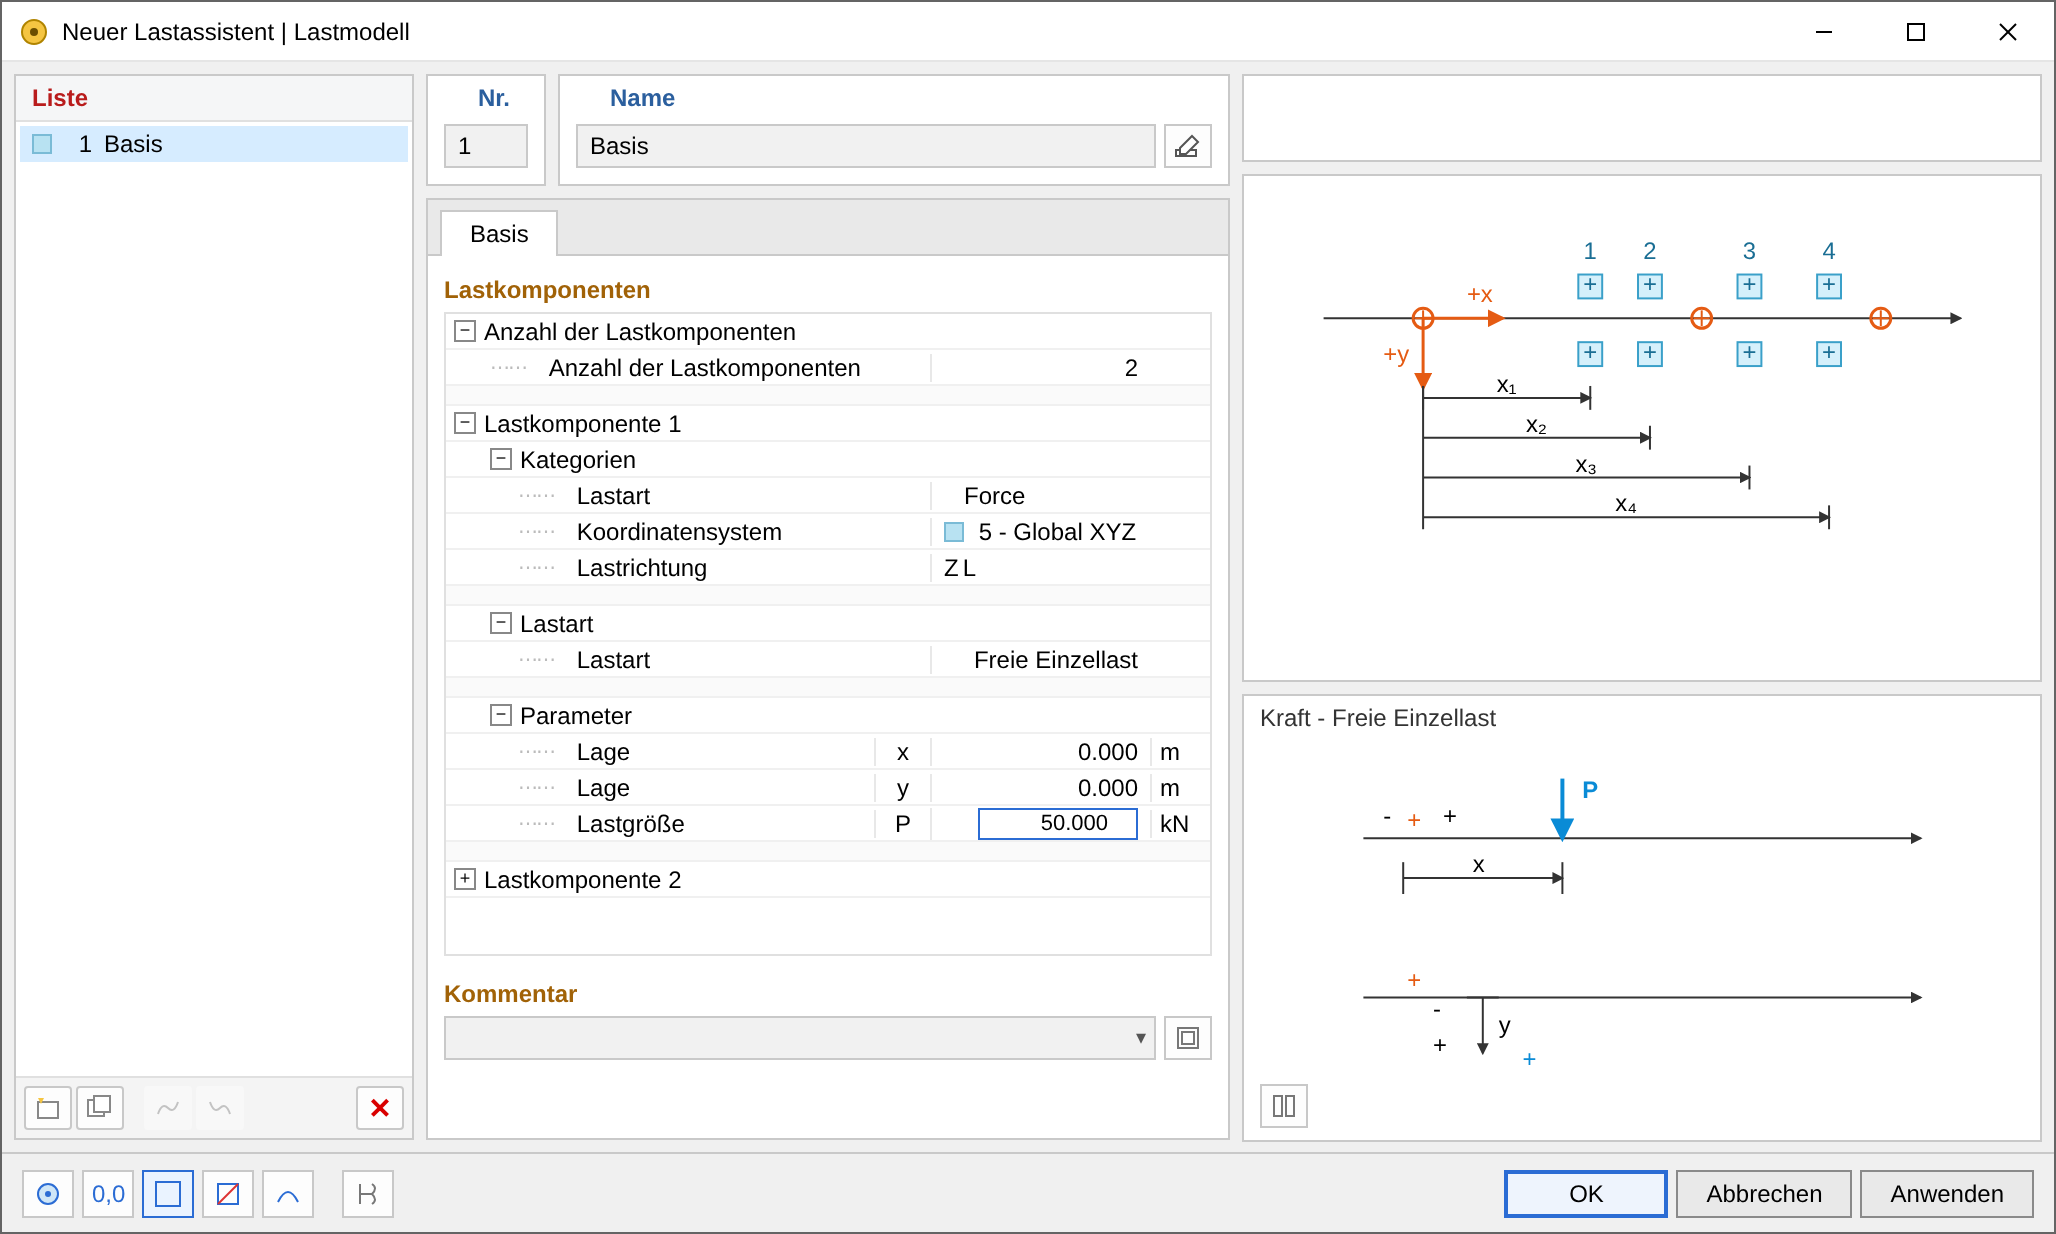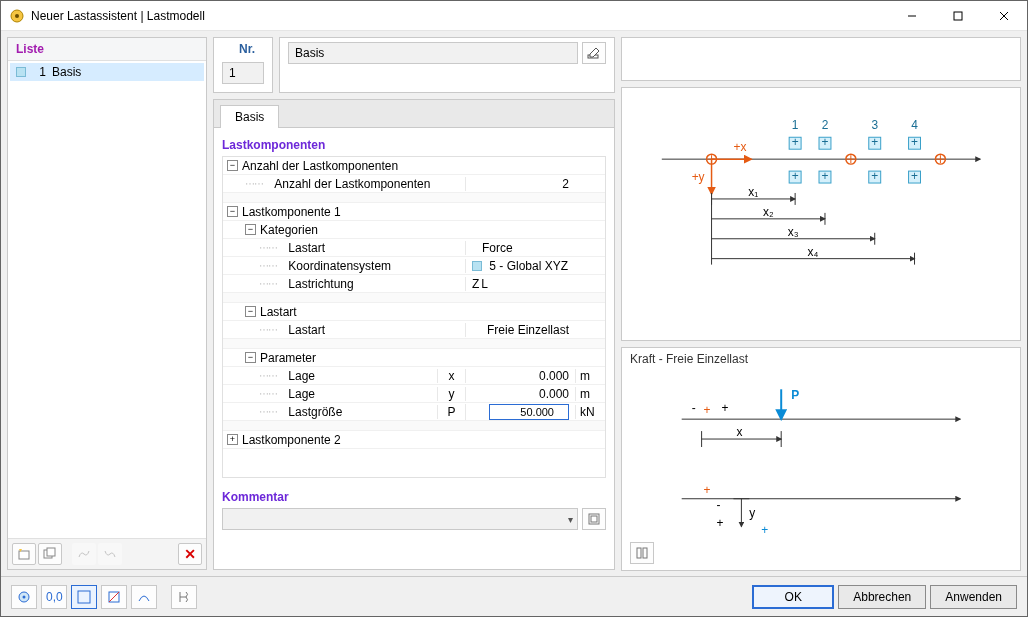--- a/index.html
+++ b/index.html
@@ -9,21 +9,21 @@
   .titlebar .icon { width: 16px; height: 16px; margin-right: 6px; }
   .titlebar .title { flex: 1; font-size: 12px; }
   .winbtns { display: flex; height: 100%; }
   .winbtn { width: 46px; display: flex; align-items: center; justify-content: center; }
 
   .body { flex: 1; display: flex; gap: 6px; padding: 6px; min-height: 0; }
 
   
   .panel { background: #fff; border: 1px solid #c9c9c9; display: flex; flex-direction: column; }
   .list-panel { width: 200px; }
-  .panel-header { background: #f5f6f7; color: #a21caf; font-weight: 600; padding: 4px 8px; border-bottom: 1px solid #e0e0e0; }
+  .panel-header { background: #f5f6f7; color: #b91c1c; font-weight: 600; padding: 4px 8px; border-bottom: 1px solid #e0e0e0; }
   .list-body { flex: 1; overflow: auto; padding: 2px; }
   .list-row { display: flex; align-items: center; gap: 6px; padding: 2px 6px; background: #d6ecff; }
   .list-row .sq { width: 10px; height: 10px; background: #b8e2f2; border: 1px solid #7abbd6; }
   .list-row .num { width: 14px; text-align: right; }
   .list-toolbar { display: flex; align-items: center; gap: 2px; padding: 4px; border-top: 1px solid #e0e0e0; background: #f4f4f4; }
   .tbtn { width: 24px; height: 22px; border: 1px solid transparent; background: #fdfdfd; display: flex; align-items: center; justify-content: center; border-radius: 2px; }
   .tbtn.framed { border: 1px solid #c8c8c8; }
   .tbtn.dim { opacity: 0.45; }
   .spacer { flex: 1; }
   .xred { color: #d90000; font-weight: bold; font-size: 14px; }
@@ -40,21 +40,21 @@
   .name-row .txtfield { flex: 1; }
   .iconbtn { width: 24px; height: 22px; border: 1px solid #c8c8c8; background: #fdfdfd; display: flex; align-items: center; justify-content: center; }
 
   .tabs-panel { flex: 1; background: #fff; border: 1px solid #c9c9c9; display: flex; flex-direction: column; min-height: 0; }
   .tabstrip { display: flex; background: #e9e9e9; border-bottom: 1px solid #c9c9c9; padding-top: 4px; padding-left: 6px; gap: 2px; }
   .tab { padding: 4px 14px; background: #f0f0f0; border: 1px solid #c9c9c9; border-bottom: none; position: relative; top: 1px; }
   .tab.active { background: #fff; }
   .tab-content { flex: 1; overflow: auto; padding: 8px; display: flex; flex-direction: column; gap: 10px; }
 
   .group { }
-  .group-title { color: #6d28d9; font-weight: 600; padding: 2px 0 4px; }
+  .group-title { color: #a16207; font-weight: 600; padding: 2px 0 4px; }
   .tree { border: 1px solid #e0e0e0; background: #fff; }
   .trow { display: flex; align-items: center; height: 18px; border-bottom: 1px solid #f0f0f0; }
   .trow:last-child { border-bottom: none; }
   .tlabel { flex: 1; padding-left: 4px; display: flex; align-items: center; gap: 4px; overflow: hidden; white-space: nowrap; }
   .tcol-sym { width: 28px; text-align: center; border-left: 1px solid #e8e8e8; }
   .tcol-val { width: 110px; text-align: right; padding-right: 6px; border-left: 1px solid #e8e8e8; display:flex; align-items:center; justify-content:flex-end; gap:2px; }
   .tcol-unit { width: 30px; padding-left: 4px; border-left: 1px solid #e8e8e8; }
   .ind { display: inline-block; }
   .toggle { width: 11px; height: 11px; border: 1px solid #888; font-size: 9px; line-height: 9px; text-align: center; background: #fff; }
   .dots { color: #bbb; letter-spacing: -1px; font-size: 10px; }
@@ -159,20 +159,21 @@
 
     <div class="center">
       <div class="toprow">
         <div class="nrbox">
           <div class="small-header">Nr.</div>
           <div class="txtfield">
               <span>1</span>
             </div>
         </div>
         <div class="namebox">
+          <div class="small-header">Name</div>
           <div class="name-row">
             <div class="txtfield">
                 <span>Basis</span>
               </div>
             <div class="iconbtn">
                 <svg width="14" height="14">
                   <rect x="1" y="9" width="10" height="3" fill="none" stroke="#555"></rect>
                   <path d="M9 2 L12 5 L6 11 L3 11 L3 8 Z" fill="#fff" stroke="#555"></path>
                 </svg>
               </div>

